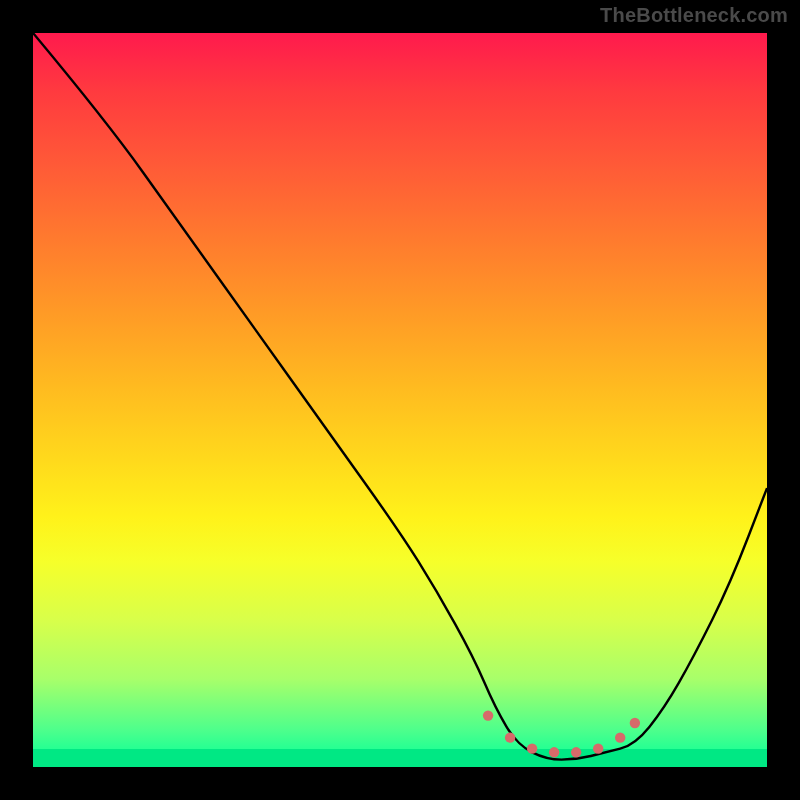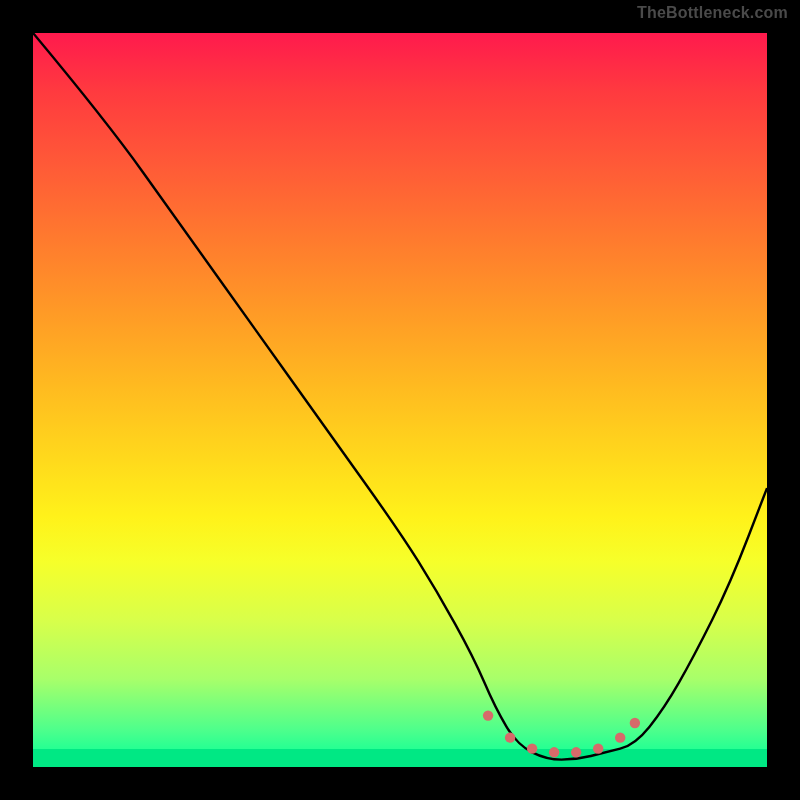--- a/index.html
+++ b/index.html
@@ -15,21 +15,21 @@
     position: relative;
     width: 800px;
     height: 800px;
     background: #000;
   }
   .watermark {
     position: absolute;
     top: 4px;
     right: 12px;
     color: #4a4a4a;
-    font-size: 16px;
+    font-size: 20px;
     font-weight: bold;
     letter-spacing: 0.2px;
     z-index: 20;
   }
   .plot-area {
     position: absolute;
     left: 33px;
     top: 33px;
     width: 734px;
     height: 734px;

